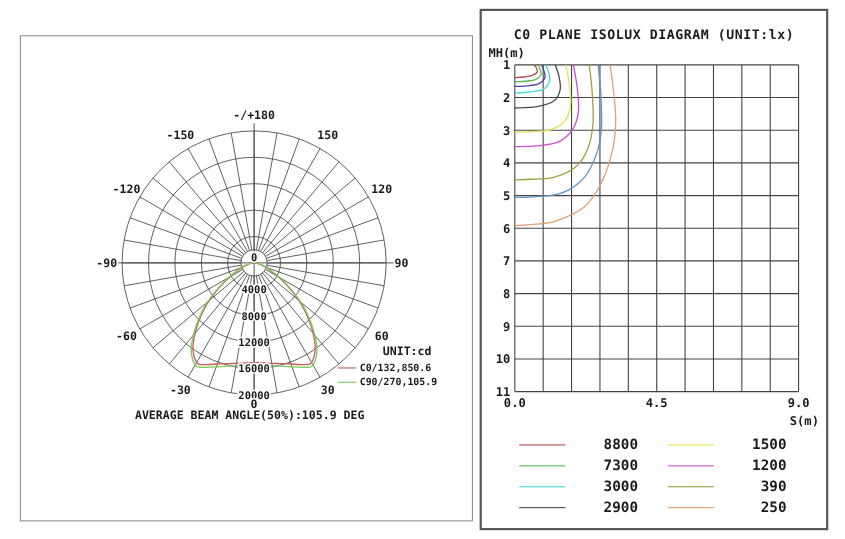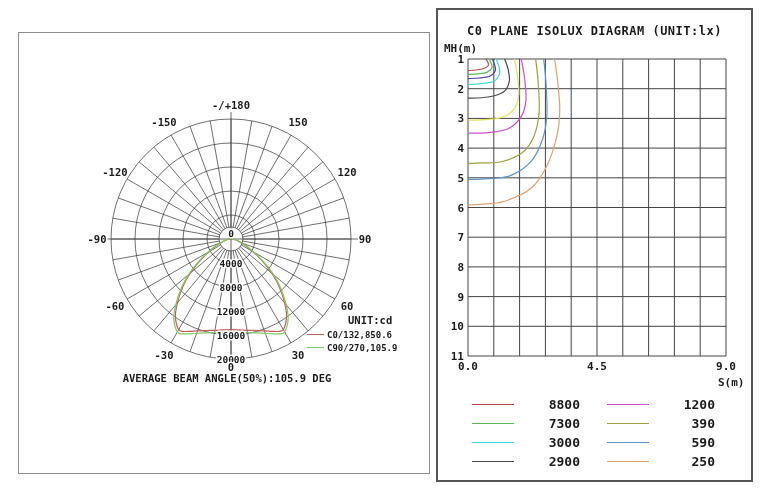--- a/index.html
+++ b/index.html
@@ -192,30 +192,30 @@
             <span class="i-dash" style="border-top-color: rgb(73, 216, 216);"></span>
             <span class="i-label">3000</span>
           </div>
           <div class="i-entry">
             <span class="i-dash" style="border-top-color: rgb(74, 74, 74);"></span>
             <span class="i-label">2900</span>
           </div>
         </div>
       <div id="iso-legend-right" class="iso-col">
           <div class="i-entry">
+            <span class="i-dash" style="border-top-color: rgb(226, 226, 90);"></span>
+            <span class="i-label">1500</span>
+          </div>
+          <div class="i-entry">
             <span class="i-dash" style="border-top-color: rgb(204, 79, 204);"></span>
             <span class="i-label">1200</span>
           </div>
           <div class="i-entry">
             <span class="i-dash" style="border-top-color: rgb(160, 160, 64);"></span>
             <span class="i-label">390</span>
-          </div>
-          <div class="i-entry">
-            <span class="i-dash" style="border-top-color: rgb(95, 147, 200);"></span>
-            <span class="i-label">590</span>
           </div>
           <div class="i-entry">
             <span class="i-dash" style="border-top-color: rgb(224, 160, 112);"></span>
             <span class="i-label">250</span>
           </div>
         </div>
     </div>
   </section>
 
 </div>

